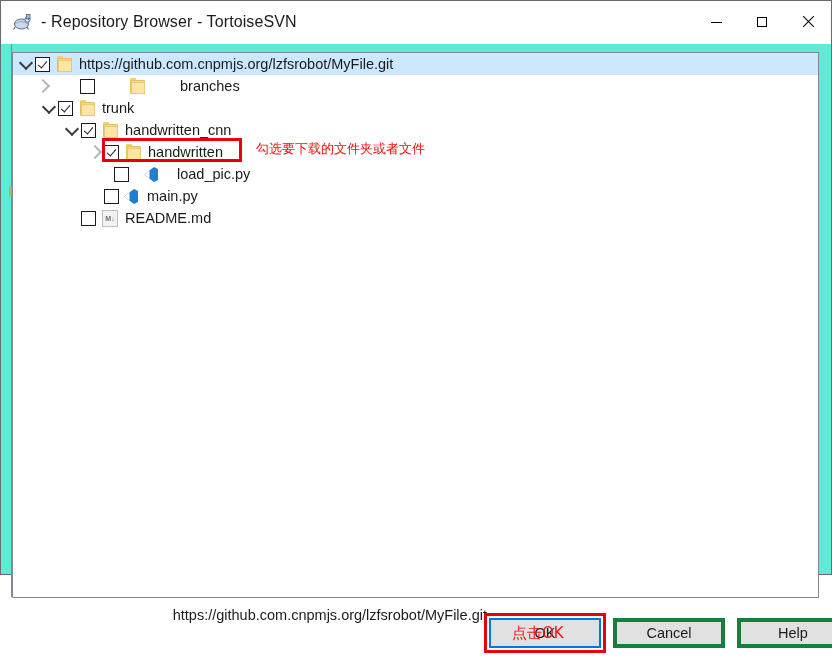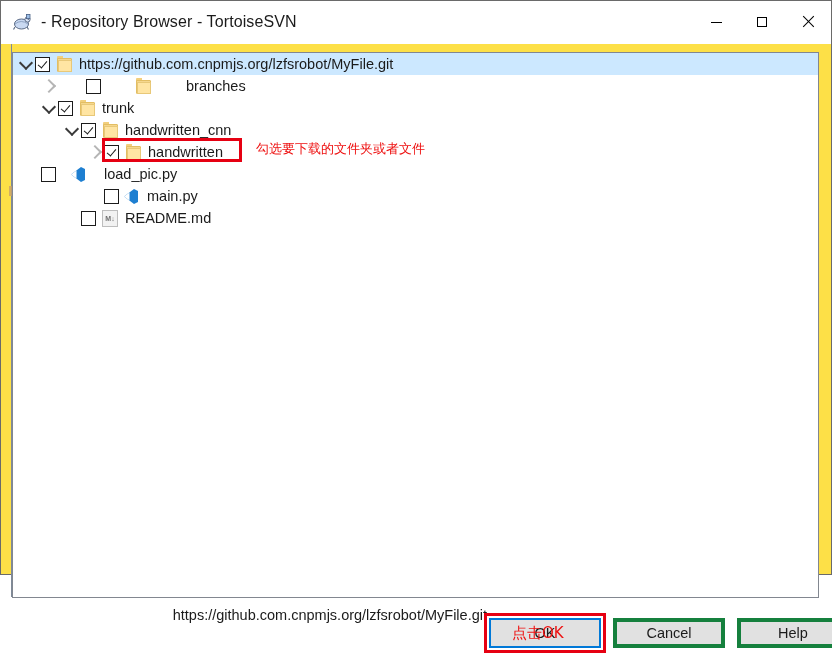--- a/index.html
+++ b/index.html
@@ -92,21 +92,21 @@
     height: 1px;
     background: #000;
   }
   .glyph-close::before { transform: rotate(45deg); }
   .glyph-close::after  { transform: rotate(-45deg); }
 
   
   .content {
     flex: 1;
     position: relative;
-    background: #fde047;
+    background: #5eead4;
   }
 
   
   .splitter {
     position: absolute;
     left: 10px;
     top: 0px;
     width: 1px;
     height: 553px;
     background: #7f8a99;
@@ -368,21 +368,21 @@
               <span class="chev down"></span>
             </span>
             <span class="cbox checked"></span>
             <span class="ficon">
               <span class="tab"></span>
               <span class="back"></span>
               <span class="front"></span>
             </span>
             <span class="tree-label">https://github.com.cnpmjs.org/lzfsrobot/MyFile.git</span>
           </div>
-          <div class="tree-row" style="padding-left: 27px; gap: 28px;">
+          <div class="tree-row" style="padding-left: 21px; gap: 28px;">
             <span class="twisty">
               <span class="chev right"></span>
             </span>
             <span class="cbox"></span>
             <span class="ficon">
               <span class="tab"></span>
               <span class="back"></span>
               <span class="front"></span>
             </span>
             <span class="tree-label">branches</span>
@@ -416,21 +416,21 @@
               <span class="chev right"></span>
             </span>
             <span class="cbox checked"></span>
             <span class="ficon">
               <span class="tab"></span>
               <span class="back"></span>
               <span class="front"></span>
             </span>
             <span class="tree-label">handwritten</span>
           </div>
-          <div class="tree-row" style=" gap: 10px;">
+          <div class="tree-row" style="padding-left: 73px; gap: 10px;">
             <span class="twisty empty"></span>
             <span class="cbox"></span>
             <span class="vicon"><svg width="20" height="17" viewBox="0 0 20 17">
                 <path d="M3 8.5 L13 1 L17 3 L17 14 L13 16 L3 8.5 Z" fill="#1e7fd1"></path>
                 <path d="M3 8.5 L8.5 4.5 L8.5 12.5 Z" fill="#ffffff"></path>
               </svg></span>
             <span class="tree-label">load_pic.py</span>
           </div>
           <div class="tree-row" style="padding-left: 73px;">
             <span class="twisty empty"></span>

